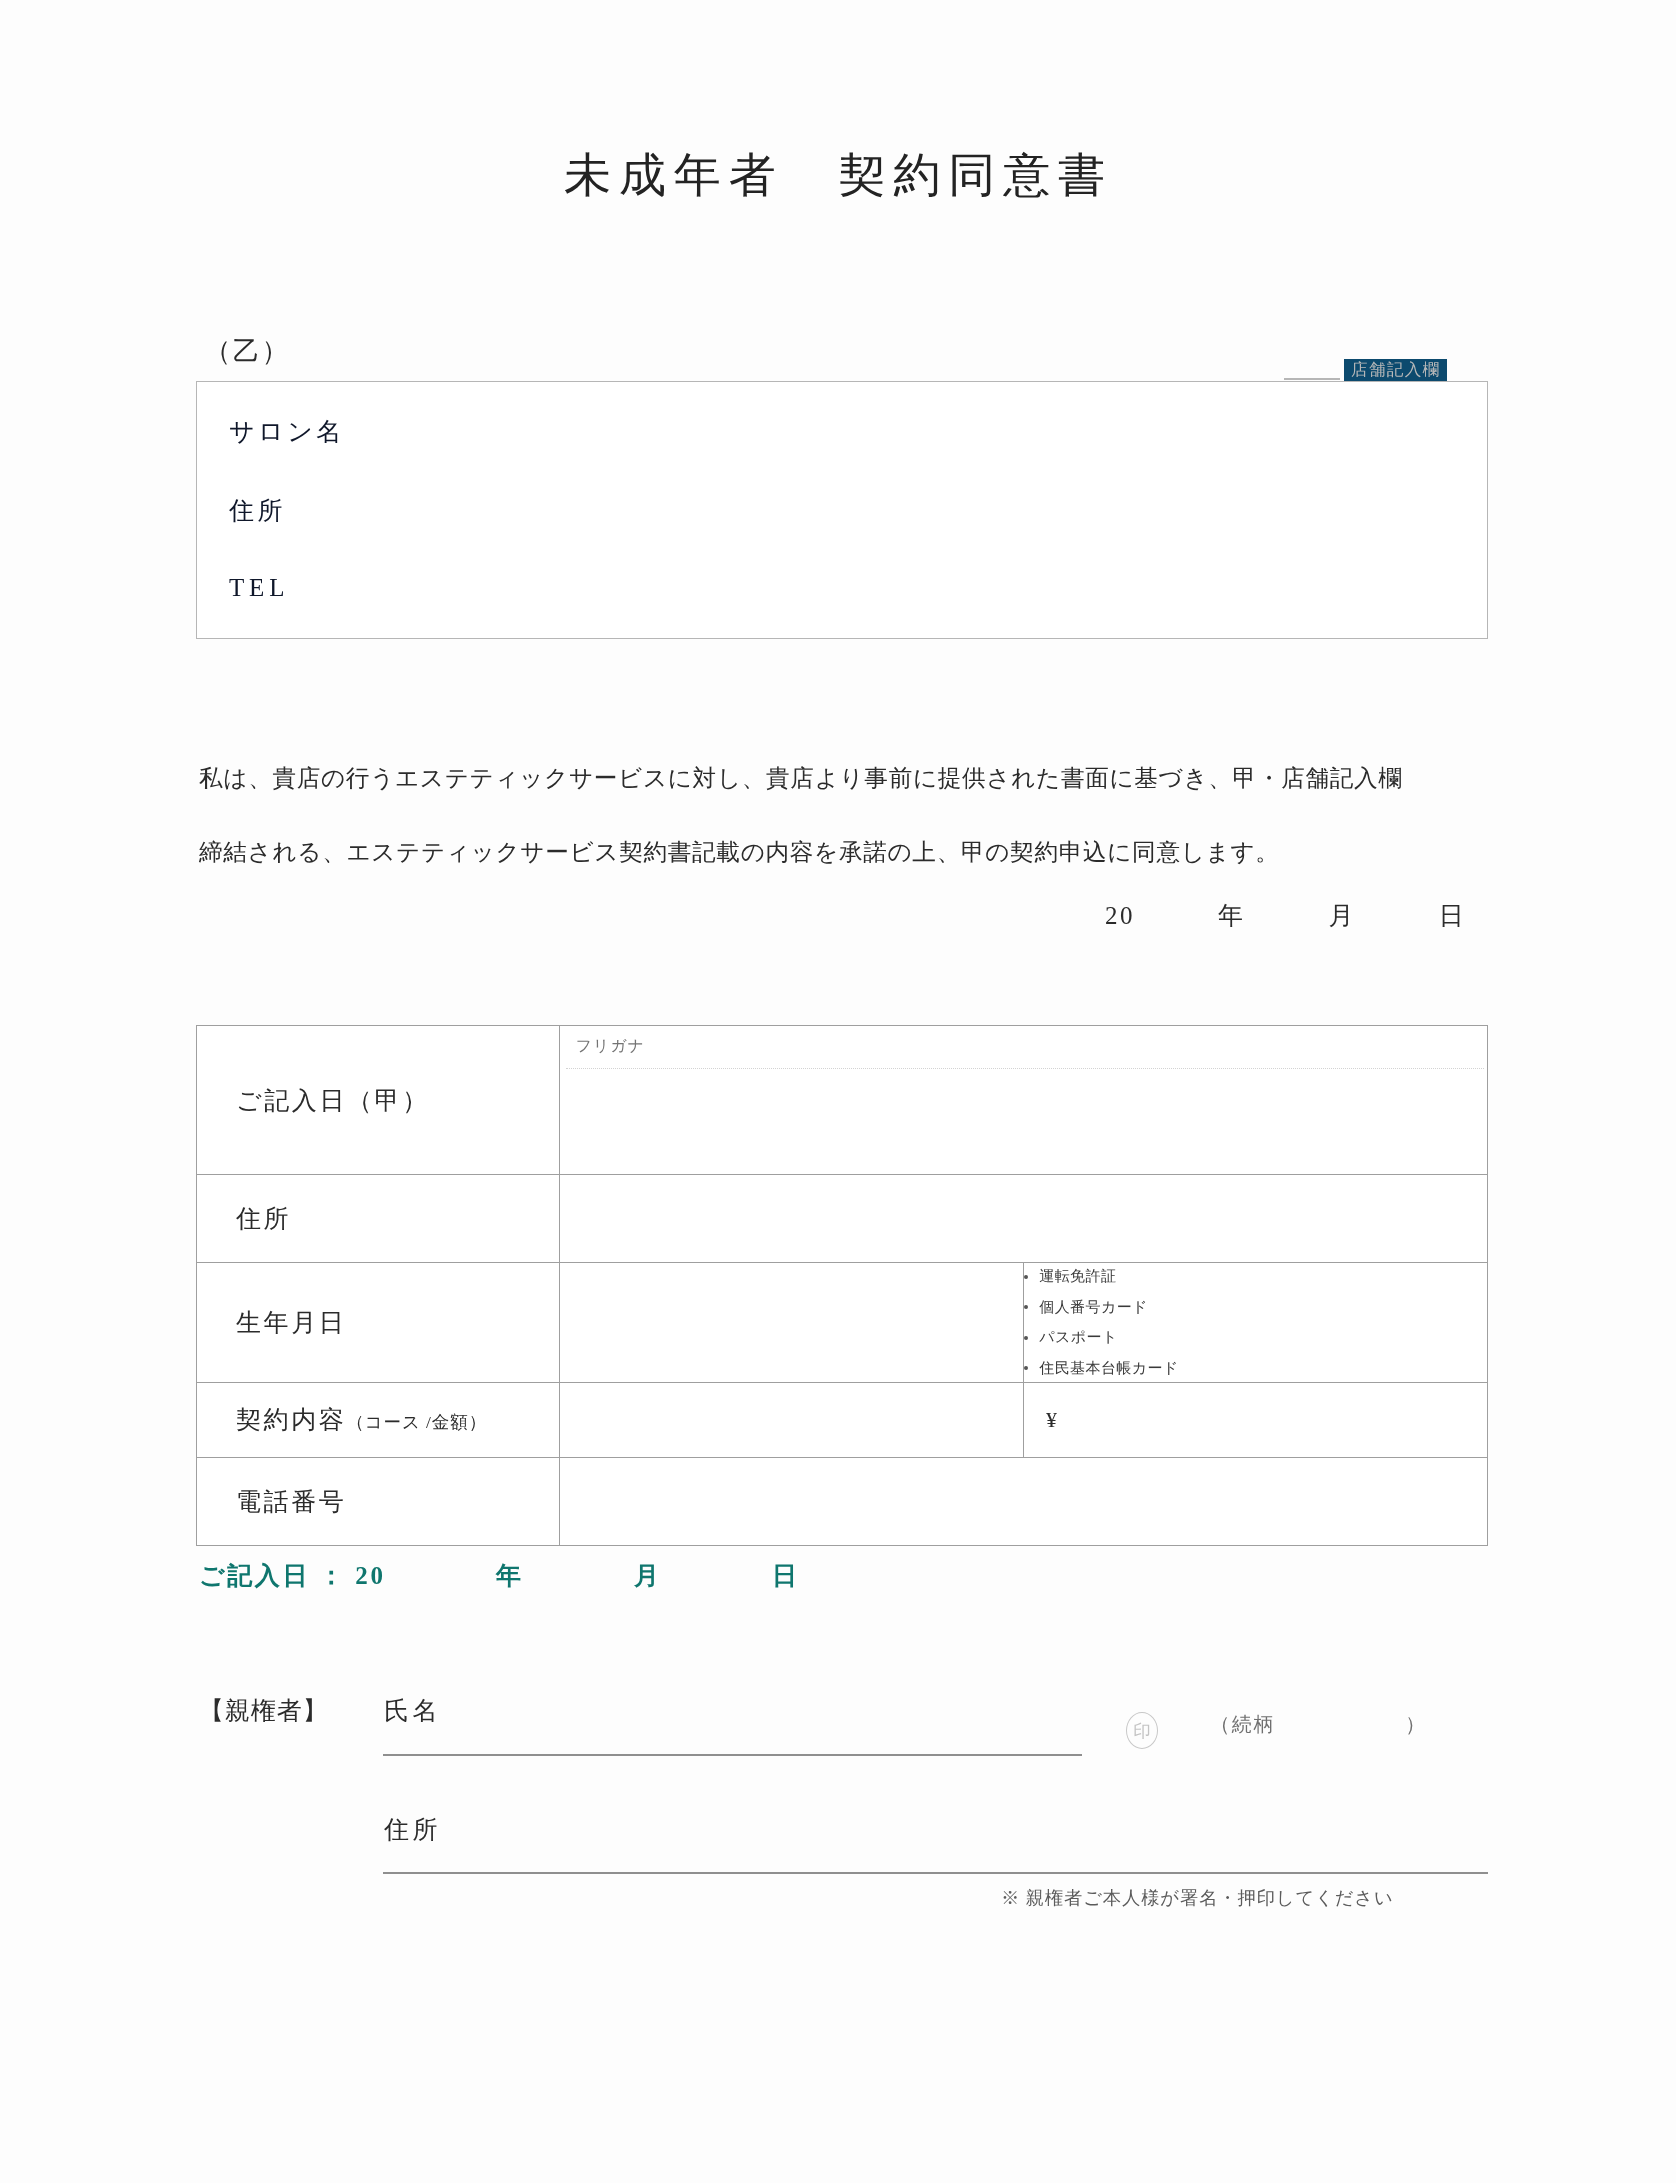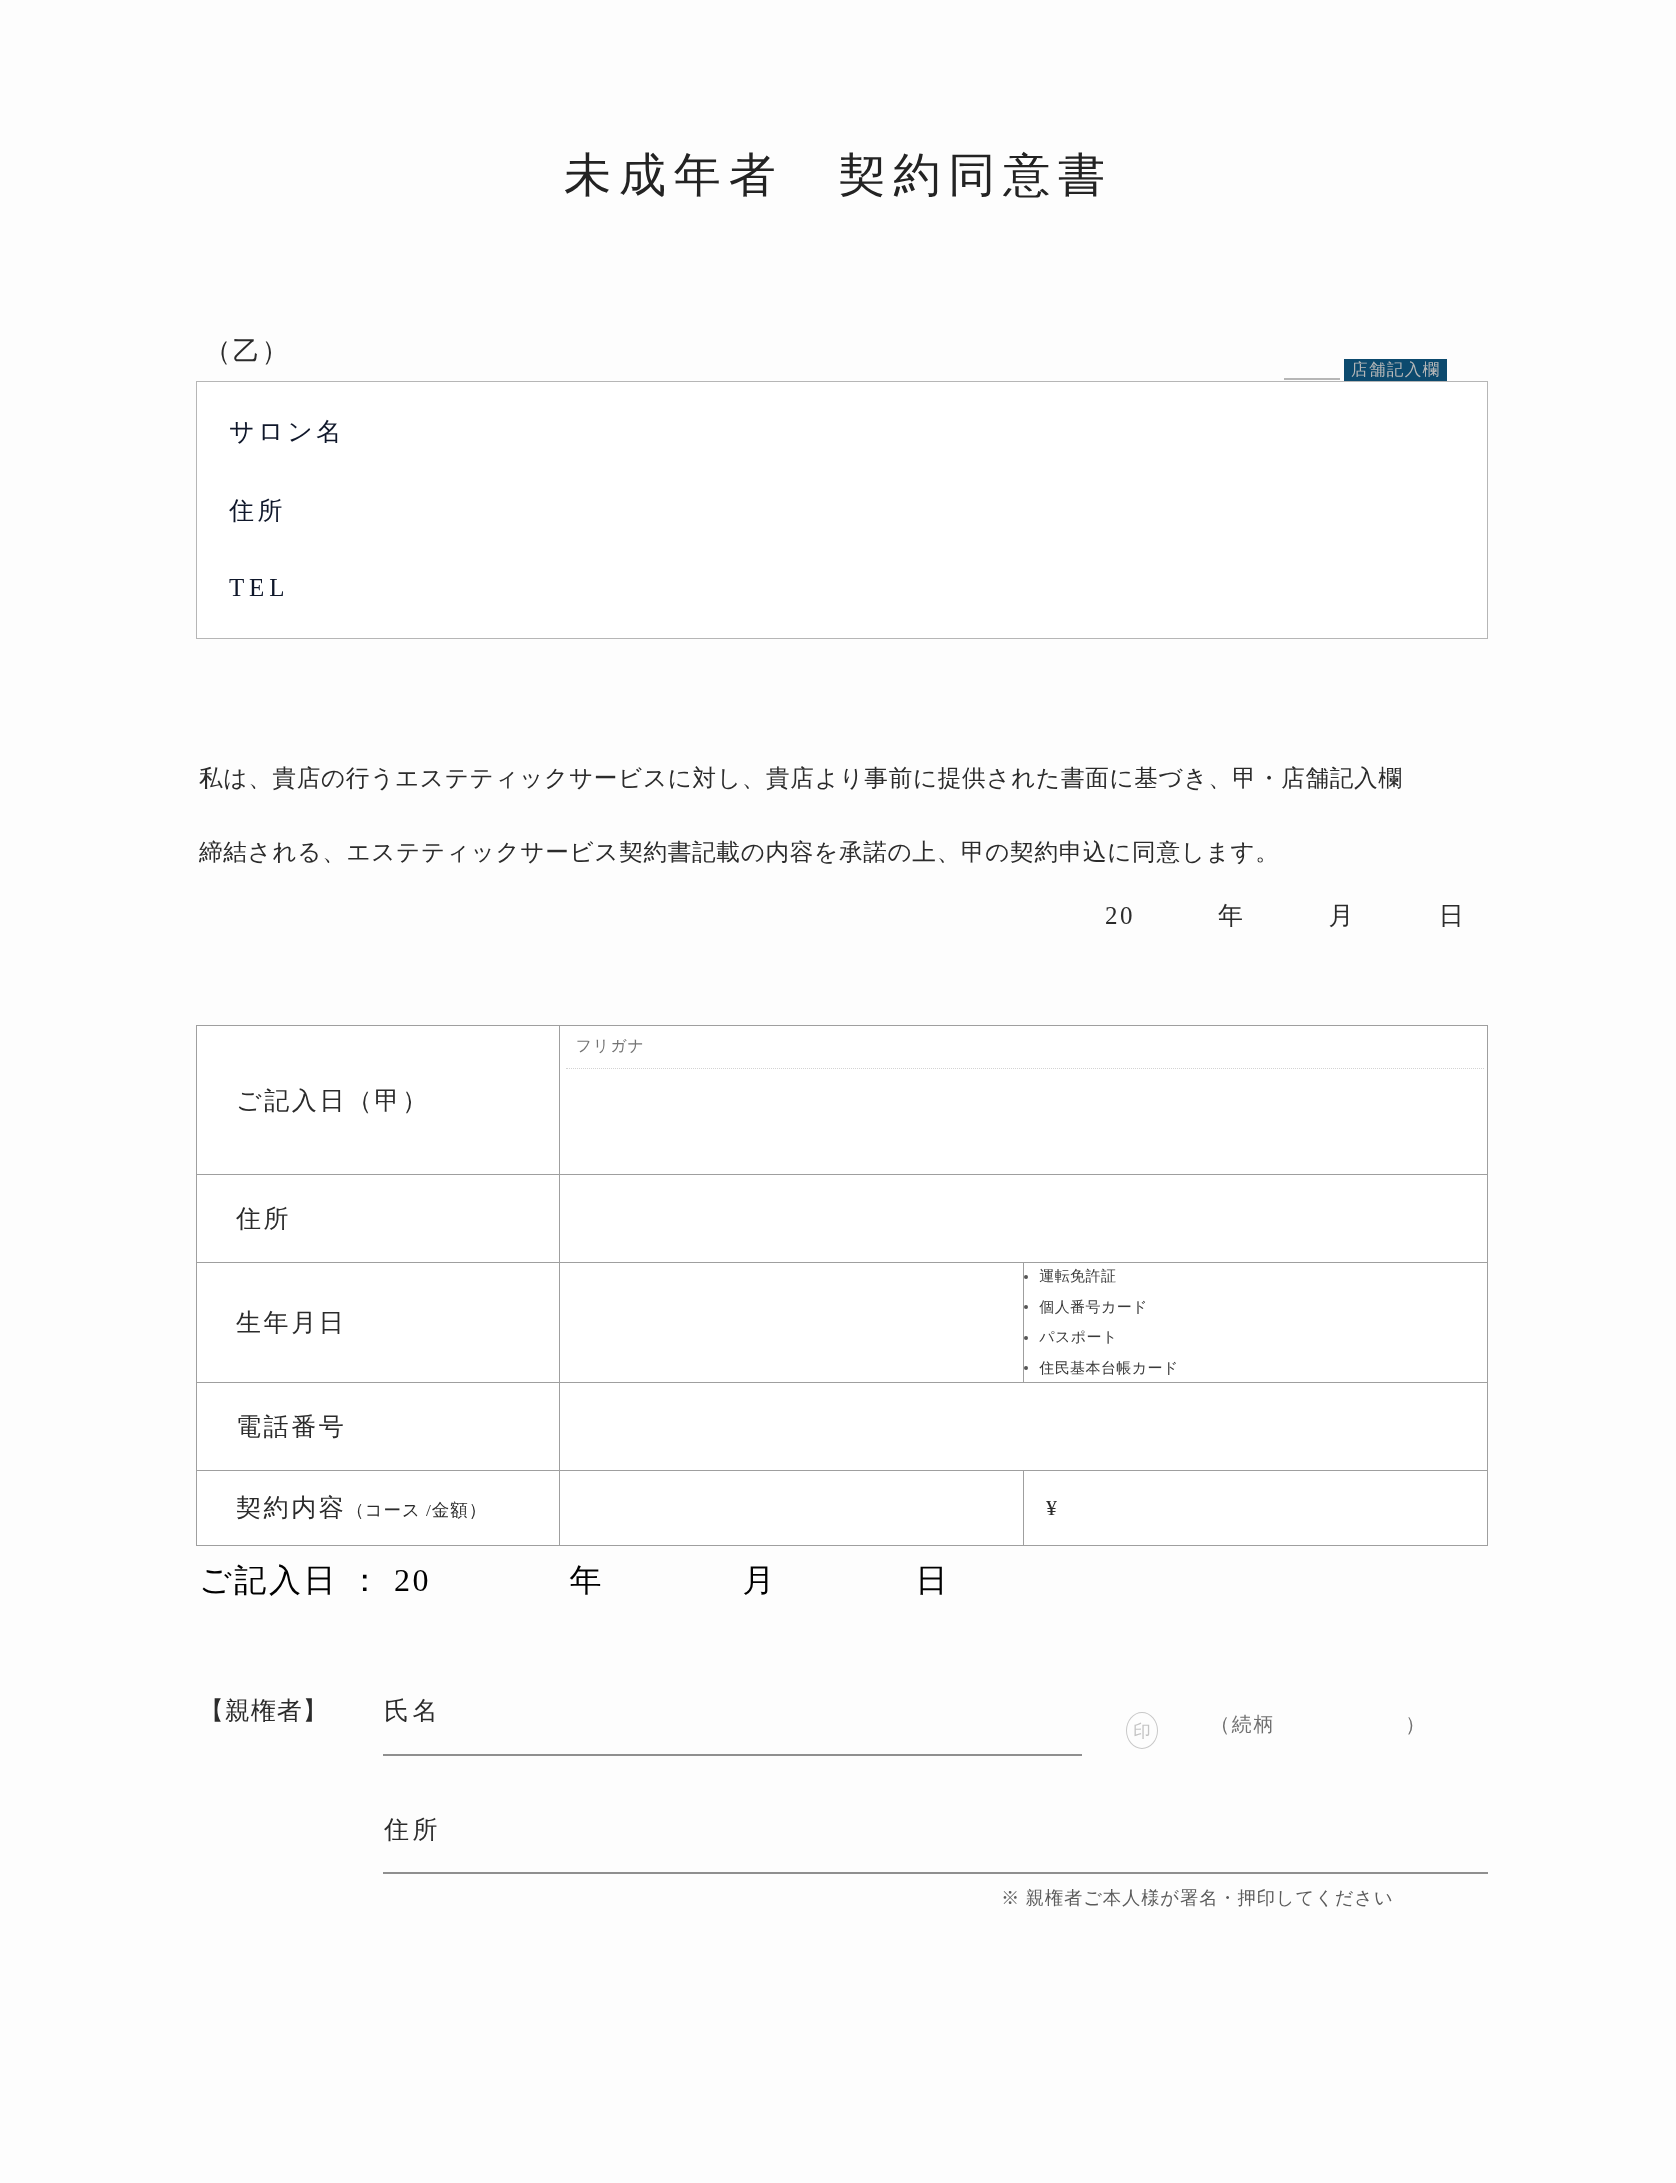--- a/index.html
+++ b/index.html
@@ -191,24 +191,25 @@
     font-size: 22px;
     padding-left: 22px;
     color: #2b2b2b;
   }
 
   
   .entry-date {
     position: absolute;
     left: 199px;
     top: 1559px;
-    font-size: 32px;
+    font-size: 25px;
     letter-spacing: 2.6px;
-    color: #000000;
+    color: #0f766e;
     white-space: pre;
+    font-weight: bold;
   }
 
   
   .guardian-tag {
     position: absolute;
     left: 199px;
     top: 1694px;
     font-size: 25px;
     letter-spacing: 0.9px;
     color: #2b2b2b;
@@ -341,34 +342,34 @@
             </div>
             <div class="id-opt">
               <span class="bullet"></span>
               <span>住民基本台帳カード</span>
             </div>
           </div>
         </td>
       </tr>
 
       <tr>
-        <td class="col-label r-tel">
-          <div class="lbl">電話番号</div>
-        </td>
-        <td colspan="2"></td>
-      </tr>
-
-      <tr>
         <td class="col-label r-plan">
           <div class="lbl"><span>契約内容</span><span class="small">（コース /金額）</span></div>
         </td>
         <td></td>
         <td class="yen-cell">
           <div class="yen-mark">¥</div>
         </td>
+      </tr>
+
+      <tr>
+        <td class="col-label r-tel">
+          <div class="lbl">電話番号</div>
+        </td>
+        <td colspan="2"></td>
       </tr>
     </tbody>
   </table>
 
   <div class="entry-date">ご記入日 ： 20　　　　年　　　　月　　　　日</div>
 
   <div class="guardian-tag">【親権者】</div>
   <div class="guardian-name-lbl">氏名</div>
   <div class="rule-name"></div>
   <div class="seal">印</div>

